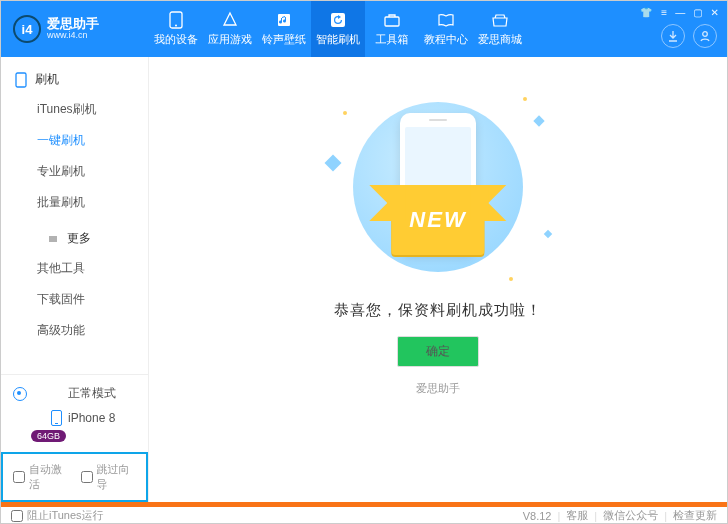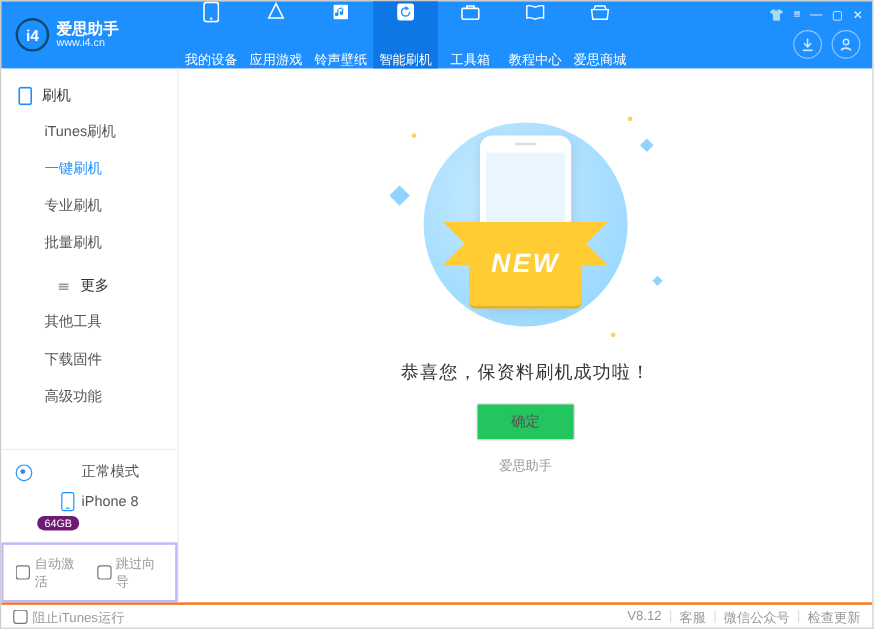--- a/index.html
+++ b/index.html
@@ -5,21 +5,21 @@
 * { margin: 0; padding: 0; box-sizing: border-box; }
 body { font-family: "Microsoft YaHei", Arial, sans-serif; font-size: 12px; background: #fff; width: 728px; height: 524px; overflow: hidden; border: 1px solid #ccc; }
 
 .topbar { background: #1e8fff; height: 56px; display: flex; align-items: stretch; color: #fff; }
 .brand { display: flex; align-items: center; padding: 0 12px; width: 148px; }
 .brand-logo { width: 28px; height: 28px; border: 2px solid #0c4a6e; border-radius: 50%; display: flex; align-items: center; justify-content: center; font-size: 13px; font-weight: bold; margin-right: 6px; }
 .brand-text { line-height: 1.1; }
 .brand-text .t { font-size: 13px; font-weight: bold; }
 .brand-text .u { font-size: 9px; opacity: .9; }
 .navs { display: flex; flex: 1; }
-.nav { width: 54px; display: flex; flex-direction: column; align-items: center; justify-content: space-between; font-size: 11px; cursor: pointer; }
+.nav { width: 54px; display: flex; flex-direction: column; align-items: center; justify-content: center; font-size: 11px; cursor: pointer; }
 .nav.active { background: #0f76e6; }
 .nav .icon { width: 18px; height: 18px; margin-bottom: 3px; display: flex; align-items: center; justify-content: center; }
 .win-ctrls { display: flex; align-items: flex-start; padding: 6px 8px; gap: 8px; font-size: 10px; }
 .win-ctrls span { cursor: pointer; opacity: .9; }
 .right-circles { display: flex; align-items: center; padding: 0 10px; gap: 8px; }
 .circle-btn { width: 24px; height: 24px; border: 1.5px solid #8fc7ff; border-radius: 50%; display: flex; align-items: center; justify-content: center; color: #cfe7ff; cursor: pointer; }
 
 .body { display: flex; height: 445px; }
 .sidebar { width: 148px; border-right: 1px solid #eee; display: flex; flex-direction: column; }
 .side-scroll { flex: 1; padding-top: 8px; overflow: hidden; }
@@ -30,21 +30,21 @@
 
 .side-bottom { padding: 10px 12px; font-size: 12px; }
 .mode-row { display: flex; align-items: center; color: #555; margin-bottom: 8px; gap: 35px; }
 .mode-row .dot { width: 14px; height: 14px; border: 1.5px solid #1e8fff; border-radius: 50%; margin-right: 6px; position: relative; }
 .mode-row .dot::after { content: ''; position: absolute; width: 4px; height: 4px; background: #1e8fff; border-radius: 50%; left: 3px; top: 3px; }
 .device-row { display: flex; align-items: center; color: #555; margin-left: 38px; }
 .device-row .phicon { width: 11px; height: 16px; border: 1.5px solid #1e8fff; border-radius: 2px; margin-right: 6px; position: relative; }
 .device-row .phicon::after { content: ''; position: absolute; width: 3px; height: 1.5px; background: #1e8fff; left: 3px; bottom: 1px; }
 .storage-badge { display: inline-block; background: #701a75; color: #fff; font-size: 9px; padding: 1px 6px; border-radius: 8px; margin-left: 18px; margin-top: 4px; }
 
-.side-checks { border-top: 1px solid #eee; padding: 8px 10px; display: flex; gap: 12px; color: #999; font-size: 11px; border: 2px solid #c4b5fd; margin: 0; }
+.side-checks { border-top: 1px solid #eee; padding: 8px 10px; display: flex; gap: 12px; color: #999; font-size: 11px; border: 2px solid #0ea5e9; margin: 0; }
 .chk { display: flex; align-items: center; gap: 4px; cursor: pointer; }
 .chk input { width: 12px; height: 12px; accent-color: #999; }
 
 .main { flex: 1; position: relative; display: flex; flex-direction: column; align-items: center; padding-top: 30px; }
 .illus { width: 230px; height: 200px; position: relative; display: flex; align-items: center; justify-content: center; }
 .cir { width: 170px; height: 170px; border-radius: 50%; background: radial-gradient(circle at 40% 35%, #c8ecff, #8fd3ff); position: relative; }
 .phone { position: absolute; width: 76px; height: 140px; background: #fff; border-radius: 10px; left: 50%; top: 48%; transform: translate(-50%,-50%); box-shadow: 0 4px 10px rgba(0,0,0,.12); }
 .phone::before { content: ''; position: absolute; top: 6px; left: 50%; transform: translateX(-50%); width: 18px; height: 2px; background: #ddd; border-radius: 2px; }
 .phone::after { content: ''; position: absolute; bottom: 5px; left: 50%; transform: translateX(-50%); width: 10px; height: 10px; border: 1px solid #ddd; border-radius: 50%; }
 .phone .screen { position: absolute; top: 14px; bottom: 20px; left: 5px; right: 5px; background: #eaf6ff; border-radius: 2px; }
@@ -58,21 +58,21 @@
 .gleam.g3 { right: 2px; bottom: 50px; width: 6px; height: 6px; }
 .dotdec { position: absolute; width: 4px; height: 4px; background: #ffd25f; border-radius: 50%; }
 .dotdec.d1 { left: 20px; top: 24px; }
 .dotdec.d2 { right: 26px; top: 10px; }
 .dotdec.d3 { right: 40px; bottom: 6px; }
 
 .success-text { margin-top: 14px; font-size: 15px; color: #333; letter-spacing: 1px; }
 .ok-btn { margin-top: 16px; border: 1px solid #ddd; background: #22c55e; padding: 6px 28px; font-size: 12px; color: #555; cursor: pointer; border-radius: 2px; }
 .log-link { margin-top: 14px; font-size: 11px; color: #999; cursor: pointer; }
 
-.footer { height: 22px; border-top: 2px solid #f97316; display: flex; align-items: center; padding: 0 10px; font-size: 11px; color: #999; }
+.footer { height: 22px; border-top: 5px solid #f97316; display: flex; align-items: center; padding: 0 10px; font-size: 11px; color: #999; }
 .footer .left { display: flex; align-items: center; gap: 4px; }
 .footer .right { margin-left: auto; display: flex; gap: 6px; align-items: center; }
 .footer .sep { color: #ddd; }
 
 svg { display: block; }
 </style>
 </head>
 <body>
 
 <div class="topbar">

